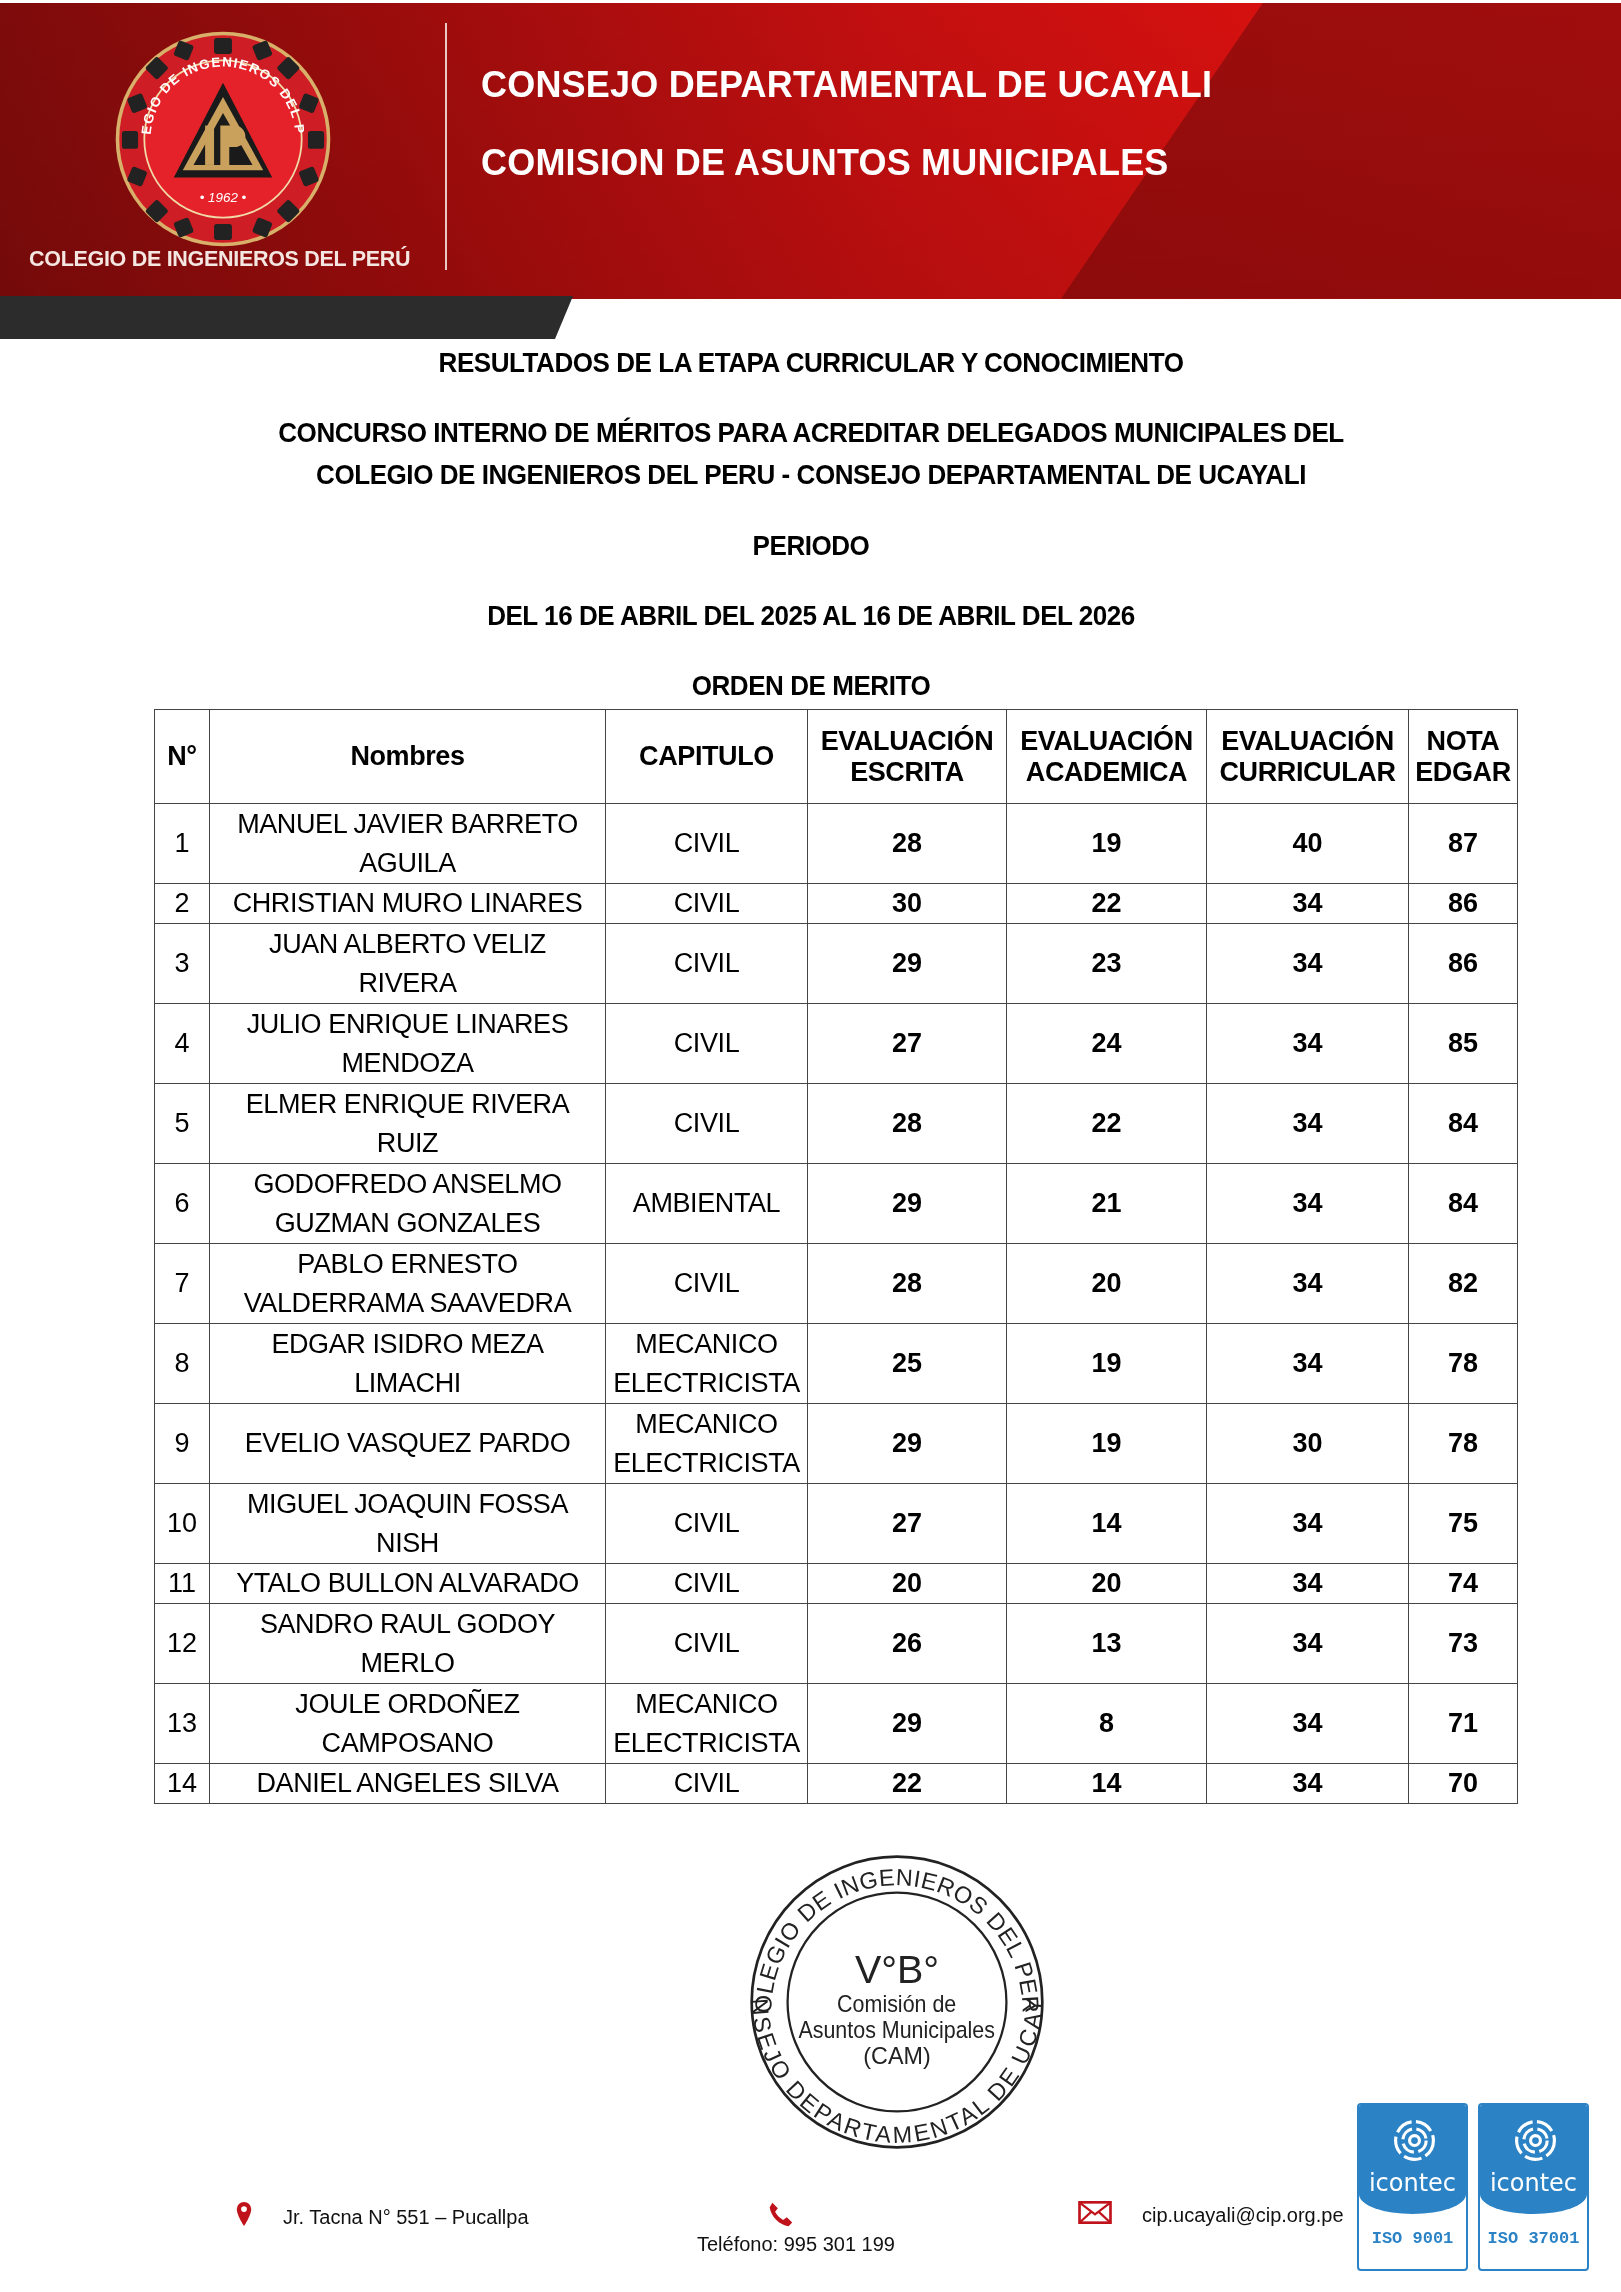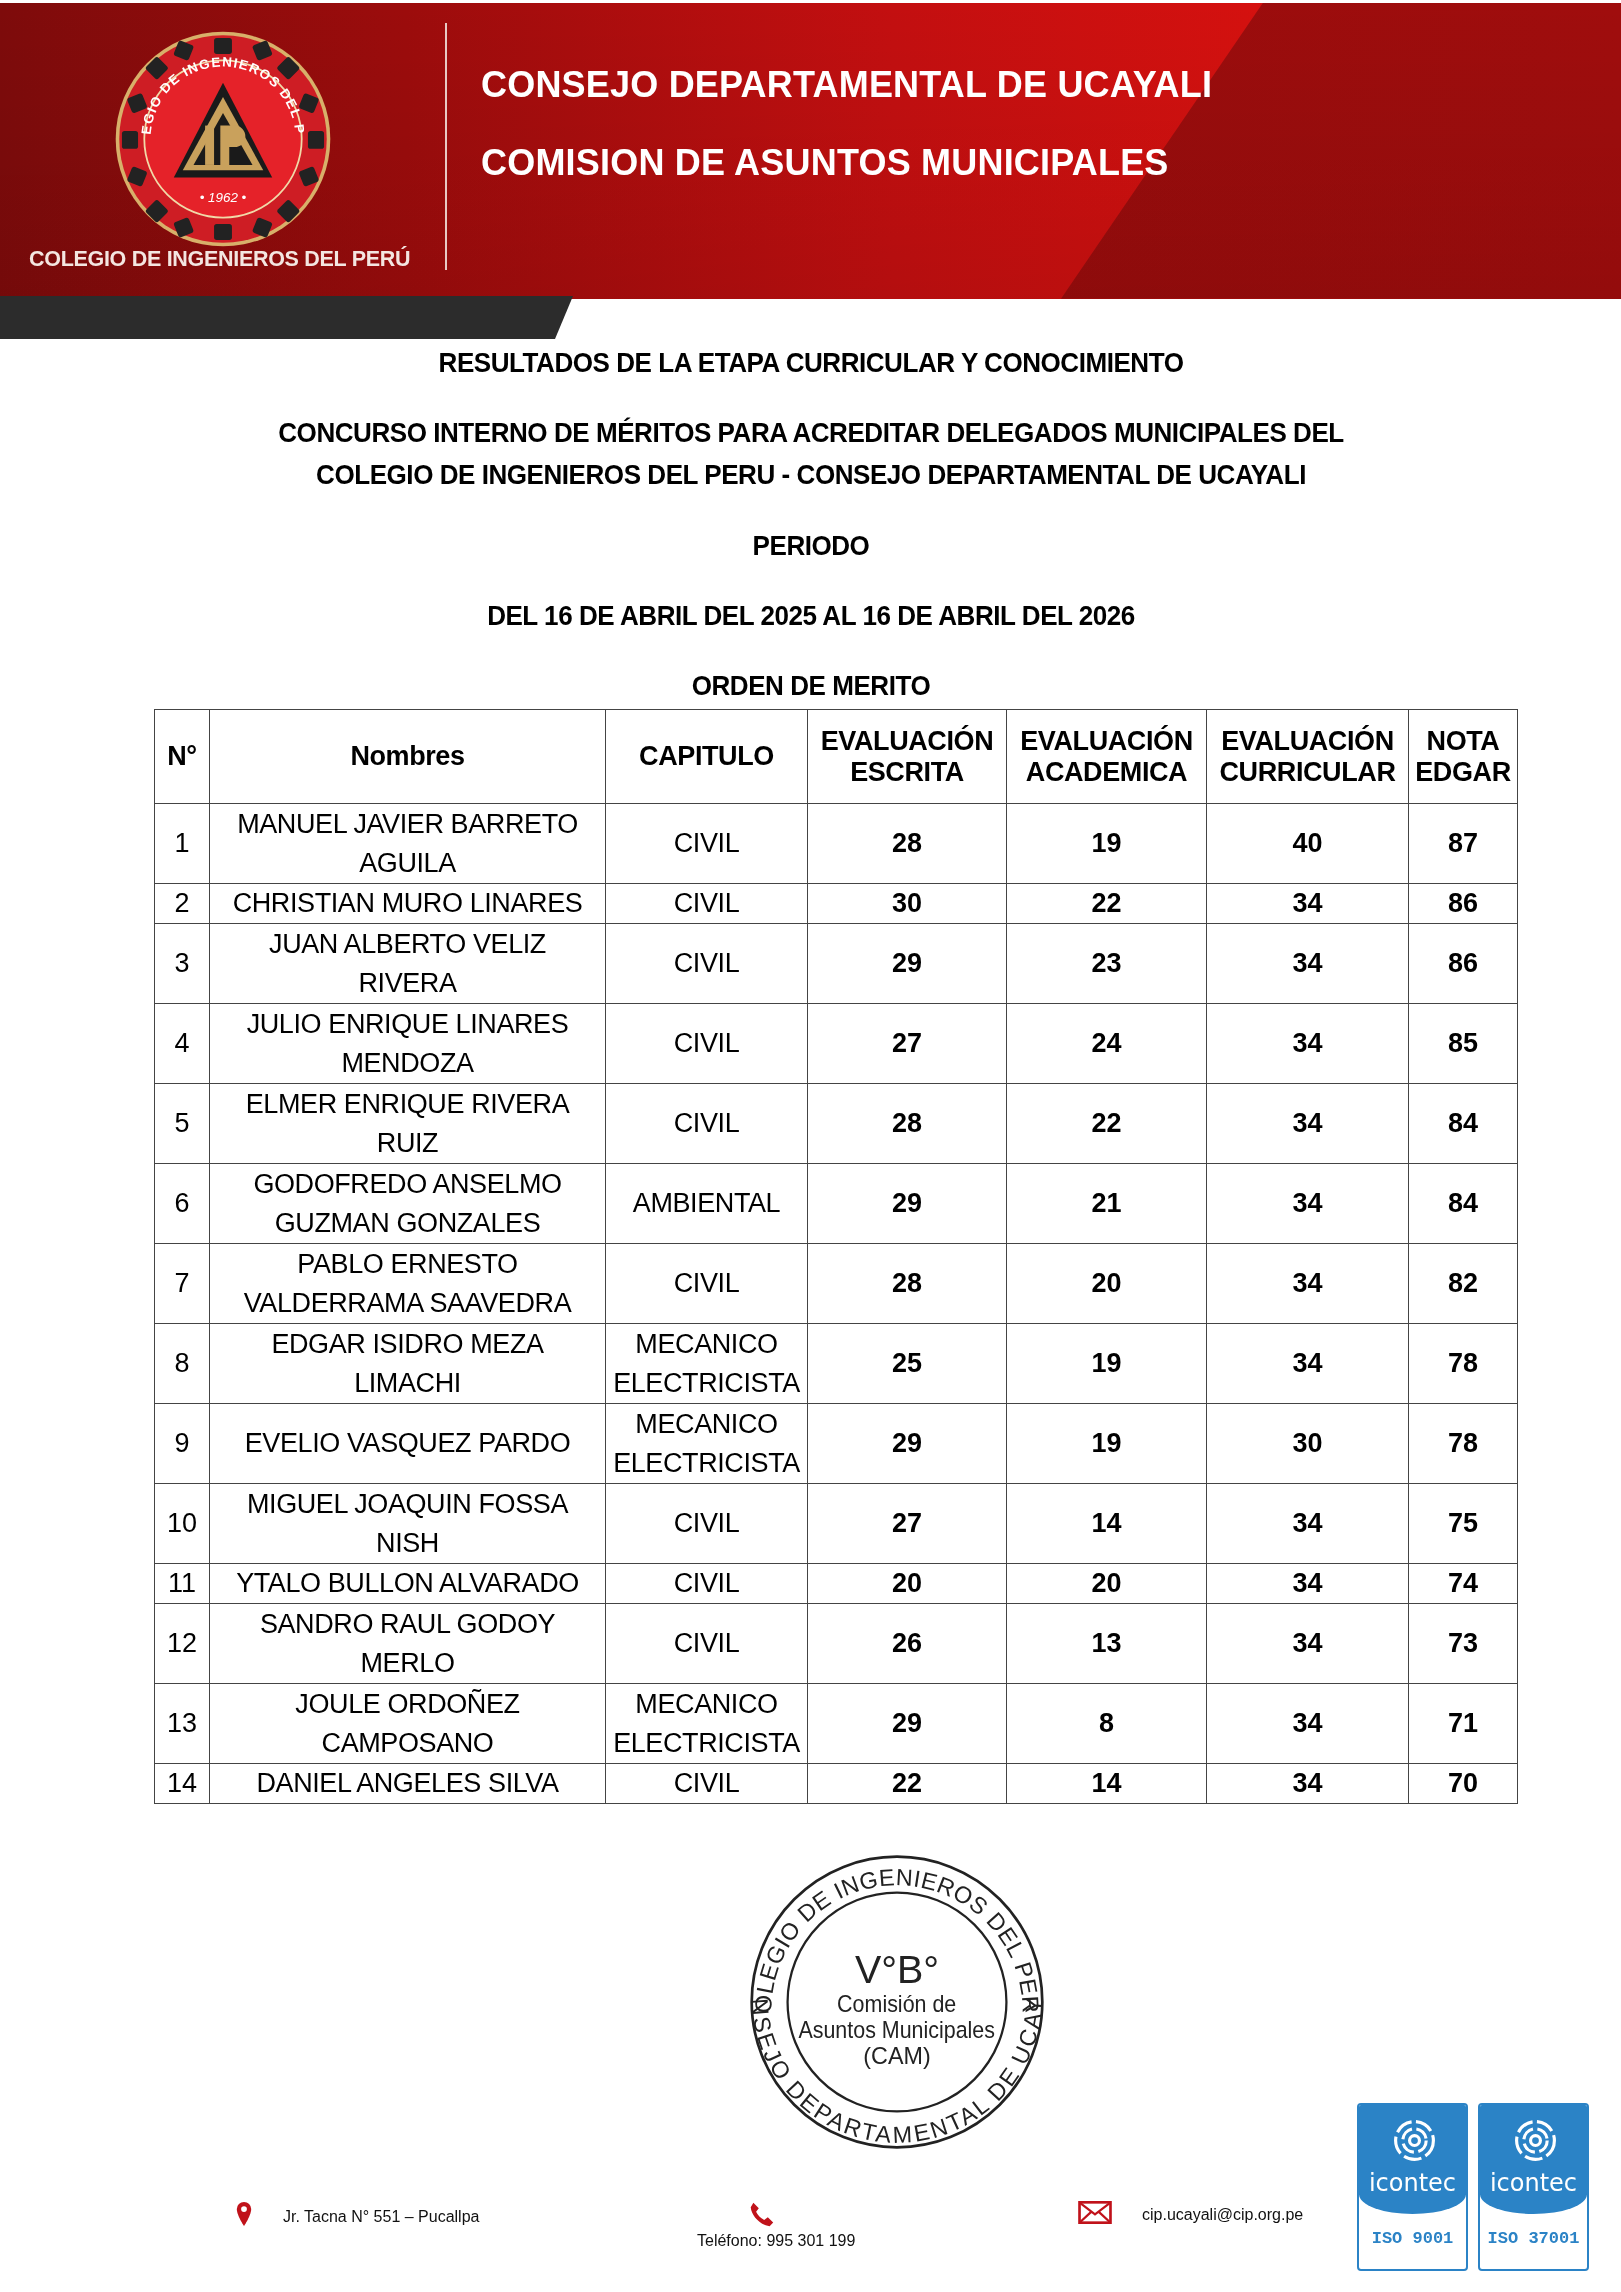--- a/index.html
+++ b/index.html
@@ -25,21 +25,21 @@
   table.results th { height:93px; font-size:27px; font-weight:bold; line-height:31px; letter-spacing:-0.4px; }
   table.results td { font-size:27px; line-height:39px; }
   td.num { font-size:26px; }
   td.name { text-align:left; padding-left:9px; font-size:28px; letter-spacing:-0.4px; line-height:40px; }
   td.cap { vertical-align:top; font-size:28px; letter-spacing:-0.4px; line-height:40px; }
   td.score { font-weight:bold; font-size:26px; }
   tr.two td { height:79px; }
   tr.one td { height:39px; }
 
   .stamp { position:absolute; left:749px; top:1854px; width:296px; height:296px; }
-  .footer-item { position:absolute; top:2201px; display:flex; align-items:center; font-size:16px; color:#111; }
+  .footer-item { position:absolute; top:2201px; display:flex; align-items:center; font-size:20px; color:#111; }
   .footer-item .ic { display:inline-block; margin-right:30px; }
   .badge { position:absolute; top:2103px; width:111px; height:168px; border:2.7px solid #2b83c6; border-radius:4px; overflow:hidden; background:#fff; box-sizing:border-box; }
   .badge .top { position:absolute; left:0; top:0; width:100%; height:109px; background:#2b83c6; border-radius:0 0 50% 50% / 0 0 19.7px 19.7px; }
   .badge .brand { position:absolute; left:0; top:64px; width:100%; text-align:center; color:#fff; font-size:24px; font-family:"DejaVu Sans", sans-serif; }
   .badge .iso { position:absolute; left:0; top:124px; width:100%; text-align:center; color:#2b83c6; font-size:17px; font-weight:bold; font-family:Liberation Mono, monospace; }
   .badge svg { position:absolute; left:33px; top:12.5px; }
 </style>
 </head>
 <body>
 

